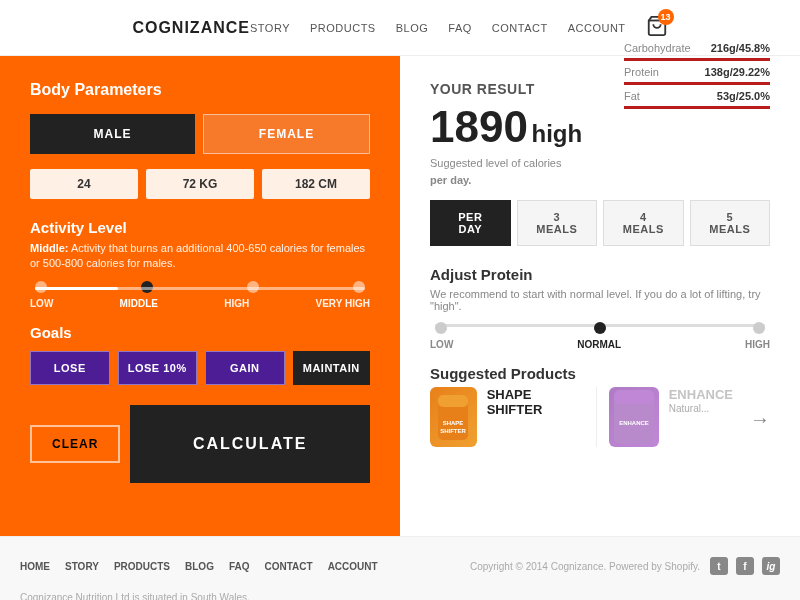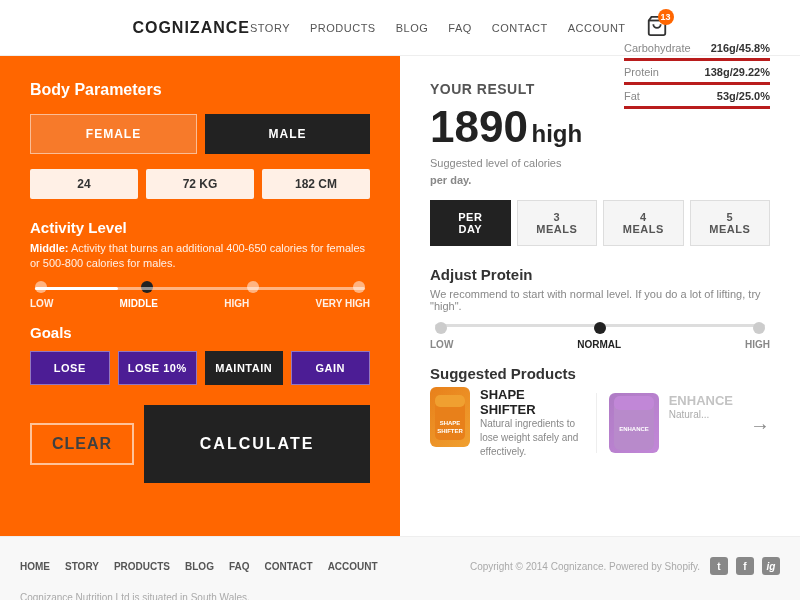--- a/index.html
+++ b/index.html
@@ -51,21 +51,21 @@
 
     
     .goals-title { font-size: 15px; font-weight: 700; color: #fff; margin: 15px 0 10px; }
     .goals-row { display: flex; gap: 8px; margin-bottom: 20px; }
     .goal-btn { flex: 1; padding: 10px 5px; text-align: center; font-size: 11px; font-weight: 700; letter-spacing: 0.5px; text-transform: uppercase; cursor: pointer; border: none; }
     .goal-btn.active { background: #222; color: #fff; }
     .goal-btn.inactive { background: #4c1d95; color: #fff; border: 1px solid rgba(255,255,255,0.4); }
 
     
     .bottom-row { display: flex; gap: 10px; align-items: center; }
-    .clear-btn { background: transparent; border: 2px solid rgba(255,255,255,0.6); color: #404040; padding: 10px 20px; font-size: 16px; font-weight: 700; letter-spacing: 1px; text-transform: uppercase; cursor: pointer; }
+    .clear-btn { background: transparent; border: 2px solid rgba(255,255,255,0.6); color: #000000; padding: 10px 20px; font-size: 12px; font-weight: 700; letter-spacing: 1px; text-transform: uppercase; cursor: pointer; }
     .calc-btn { flex: 1; background: #222; color: #fff; padding: 30px 20px; font-size: 16px; font-weight: 900; letter-spacing: 2px; text-transform: uppercase; cursor: pointer; border: none; }
 
     
     .right-panel { flex: 1; padding: 25px 30px; }
     .result-title { font-size: 14px; font-weight: 600; color: #555; margin-bottom: 5px; text-transform: uppercase; letter-spacing: 0.5px; }
     .kcal-value { font-size: 44px; font-weight: 900; color: #222; display: inline; }
     .kcal-unit { font-size: 24px; font-weight: 700; color: #222; }
     .kcal-desc { font-size: 11px; color: #888; margin-top: 3px; margin-bottom: 12px; line-height: 1.5; }
 
     
@@ -142,22 +142,22 @@
     </nav>
   </div>
 </header>
 
 <div class="main">
 
   <div class="left-panel">
     <div class="section-title">Body Parameters</div>
 
     <div class="gender-row">
+      <button class="gender-btn active">MALE</button>
       <button class="gender-btn inactive">FEMALE</button>
-      <button class="gender-btn active">MALE</button>
     </div>
 
     <div class="stats-row">
       <div class="stat-box">24</div>
       <div class="stat-box">72 KG</div>
       <div class="stat-box">182 CM</div>
     </div>
 
     <div class="activity-label">Activity Level</div>
     <div class="activity-desc">
@@ -181,22 +181,22 @@
         <span class="slider-label">HIGH</span>
         <span class="slider-label">VERY HIGH</span>
       </div>
       <div class="arrow-indicator" style="position:absolute; right:-18px; top:40%; width:0; height:0; border-top:18px solid transparent; border-bottom:18px solid transparent; border-left:18px solid #f60;"></div>
     </div>
 
     <div class="goals-title">Goals</div>
     <div class="goals-row">
       <button class="goal-btn inactive">LOSE</button>
       <button class="goal-btn inactive">LOSE 10%</button>
+      <button class="goal-btn inactive">GAIN</button>
       <button class="goal-btn active">MAINTAIN</button>
-      <button class="goal-btn inactive">GAIN</button>
     </div>
 
     <div class="bottom-row">
       <button class="clear-btn">CLEAR</button>
       <button class="calc-btn">CALcULATE</button>
     </div>
   </div>
 
   <div class="right-panel">
     <div class="result-title">Your Result</div>
@@ -256,21 +256,20 @@
         <div class="shape-shifter-can">
           <svg width="40" height="55" viewBox="0 0 40 55">
             <rect x="5" y="5" width="30" height="45" rx="5" fill="#e8801a"></rect>
             <rect x="5" y="5" width="30" height="12" rx="5" fill="#f0a030"></rect>
             <text x="20" y="35" text-anchor="middle" fill="white" font-size="6" font-weight="bold">SHAPE</text>
             <text x="20" y="43" text-anchor="middle" fill="white" font-size="6" font-weight="bold">SHIFTER</text>
           </svg>
         </div>
         <div class="product-info">
           <h4>SHAPE SHIFTER</h4>
-          <p>Natural ingredients to lose weight safely and effectively.</p>
         </div>
       </div>
       <div class="product-divider"></div>
       <div class="product-card2">
         <div class="enhance-can">
           <svg width="50" height="60" viewBox="0 0 50 60">
             <rect x="5" y="3" width="40" height="54" rx="6" fill="#9b59b6"></rect>
             <rect x="5" y="3" width="40" height="14" rx="6" fill="#a855c7"></rect>
             <text x="25" y="38" text-anchor="middle" fill="white" font-size="6" font-weight="bold">ENHANCE</text>
           </svg>

